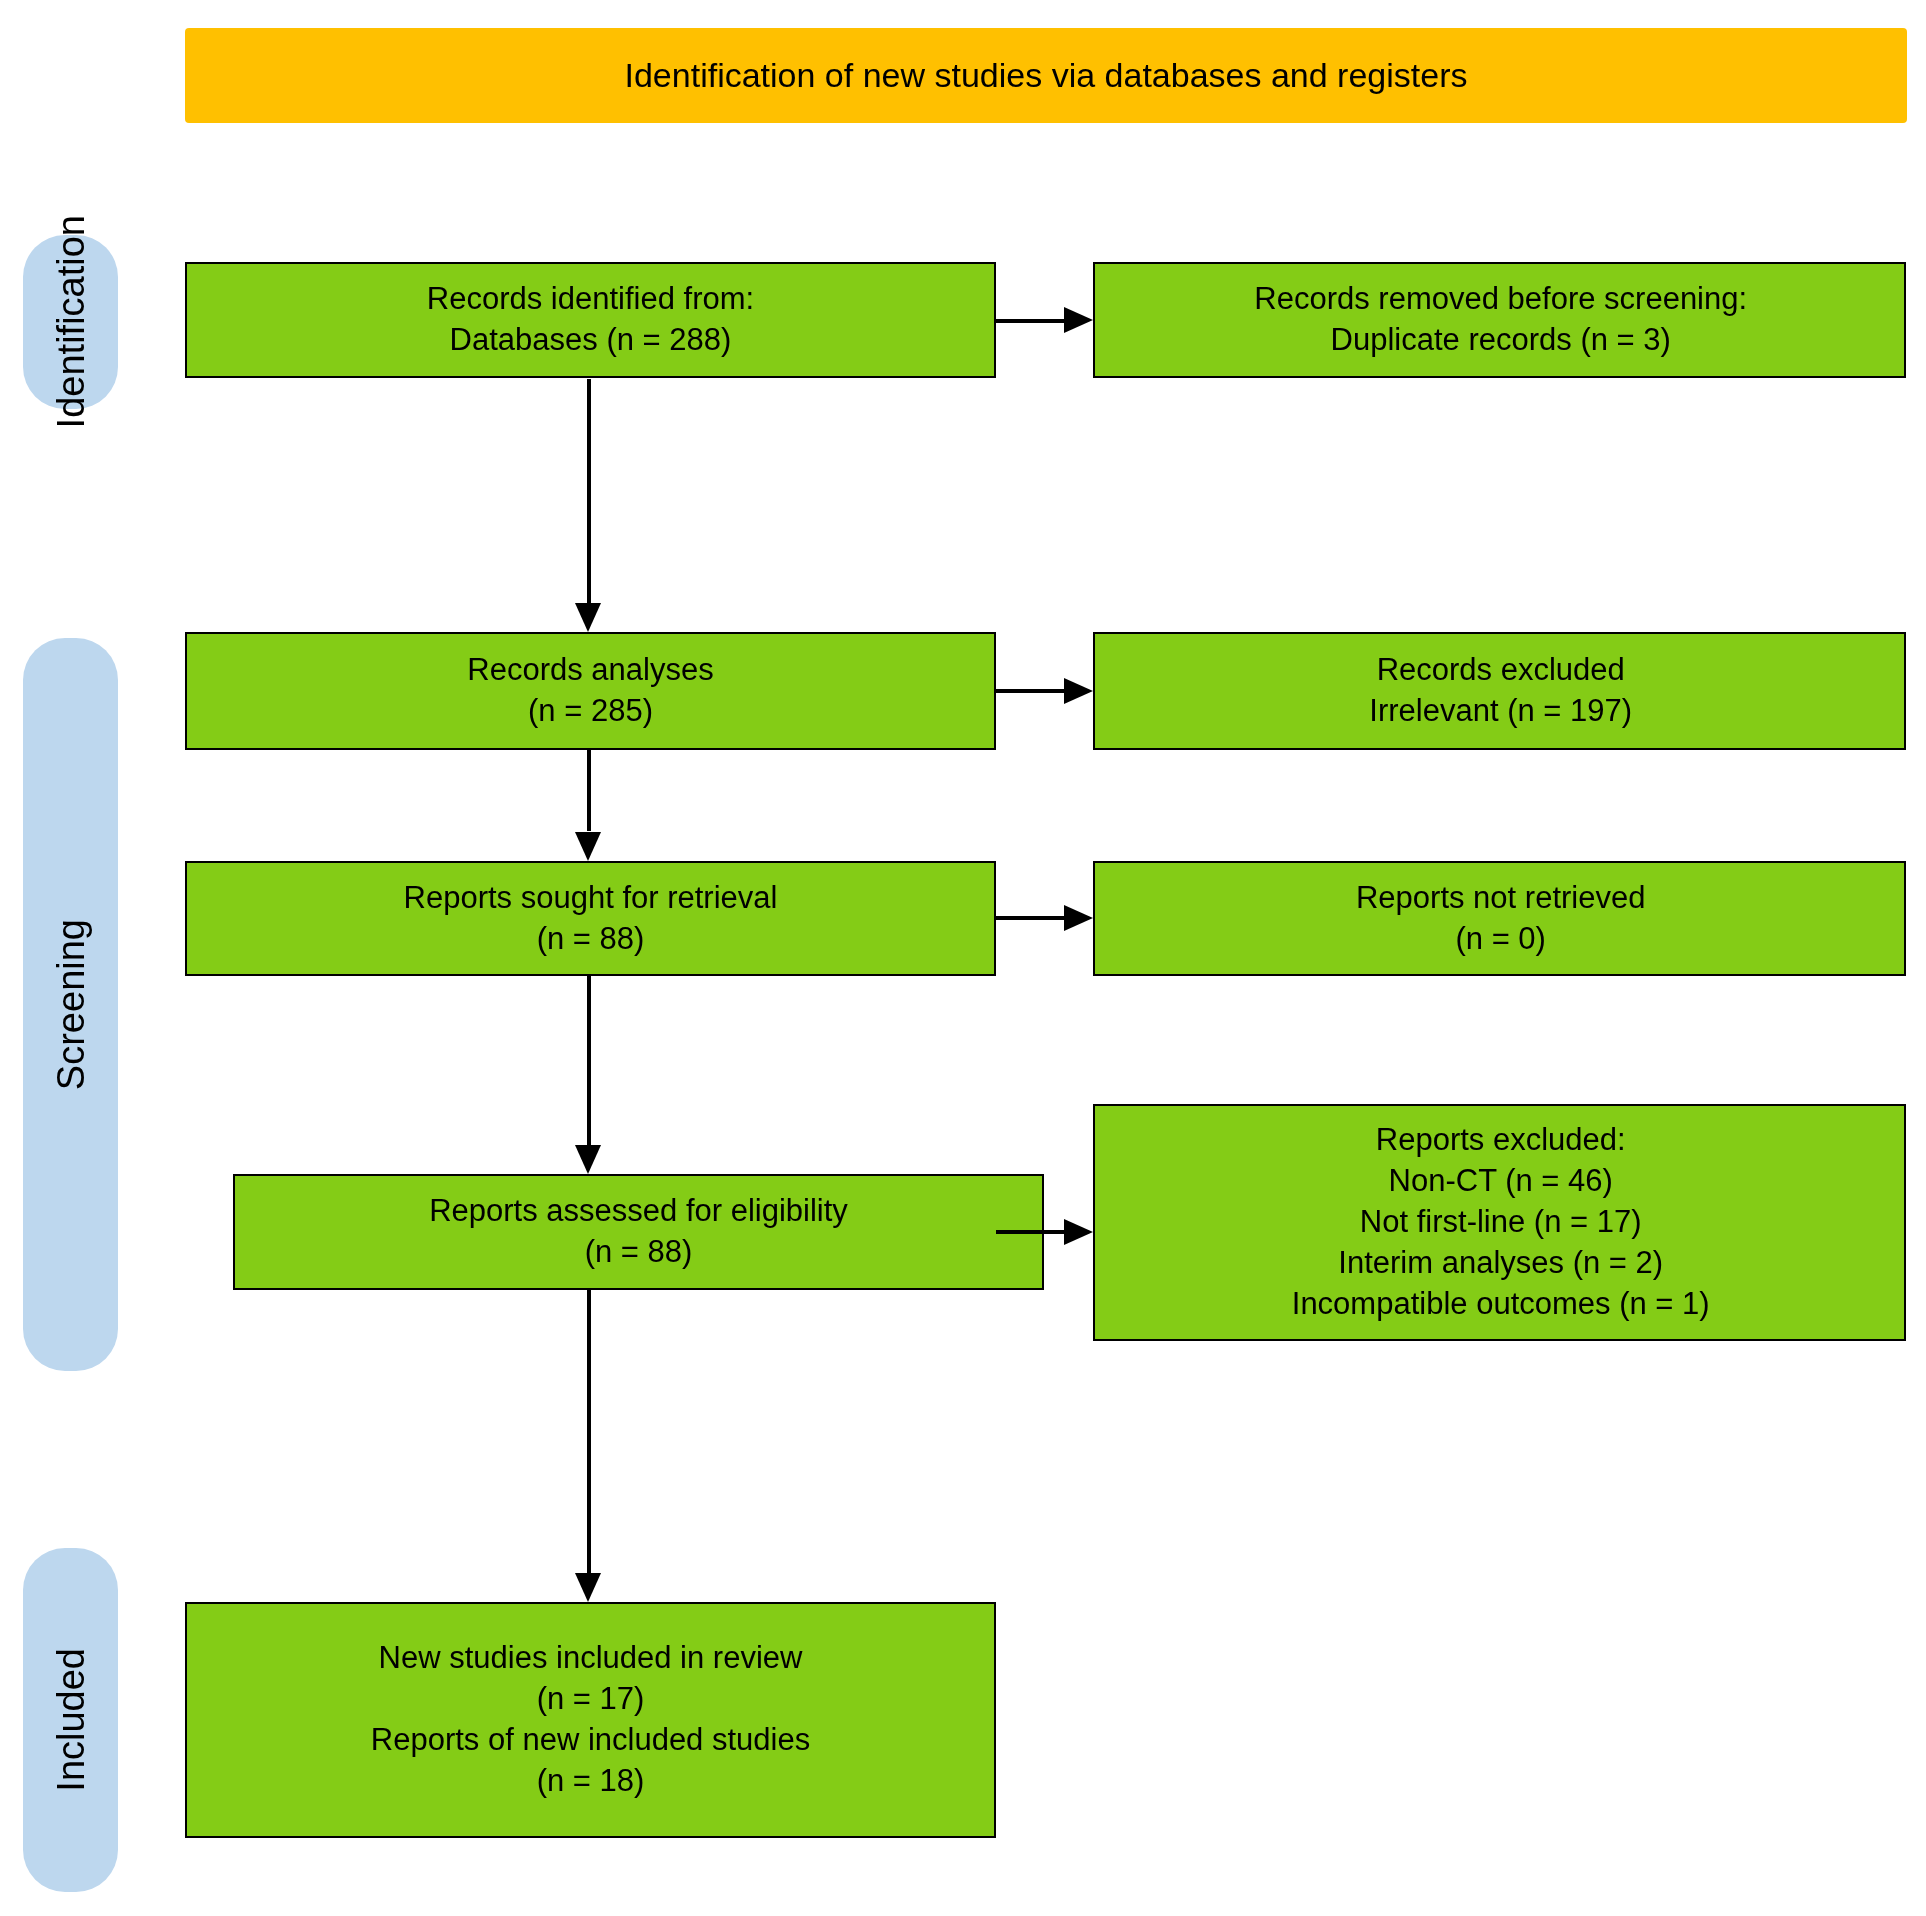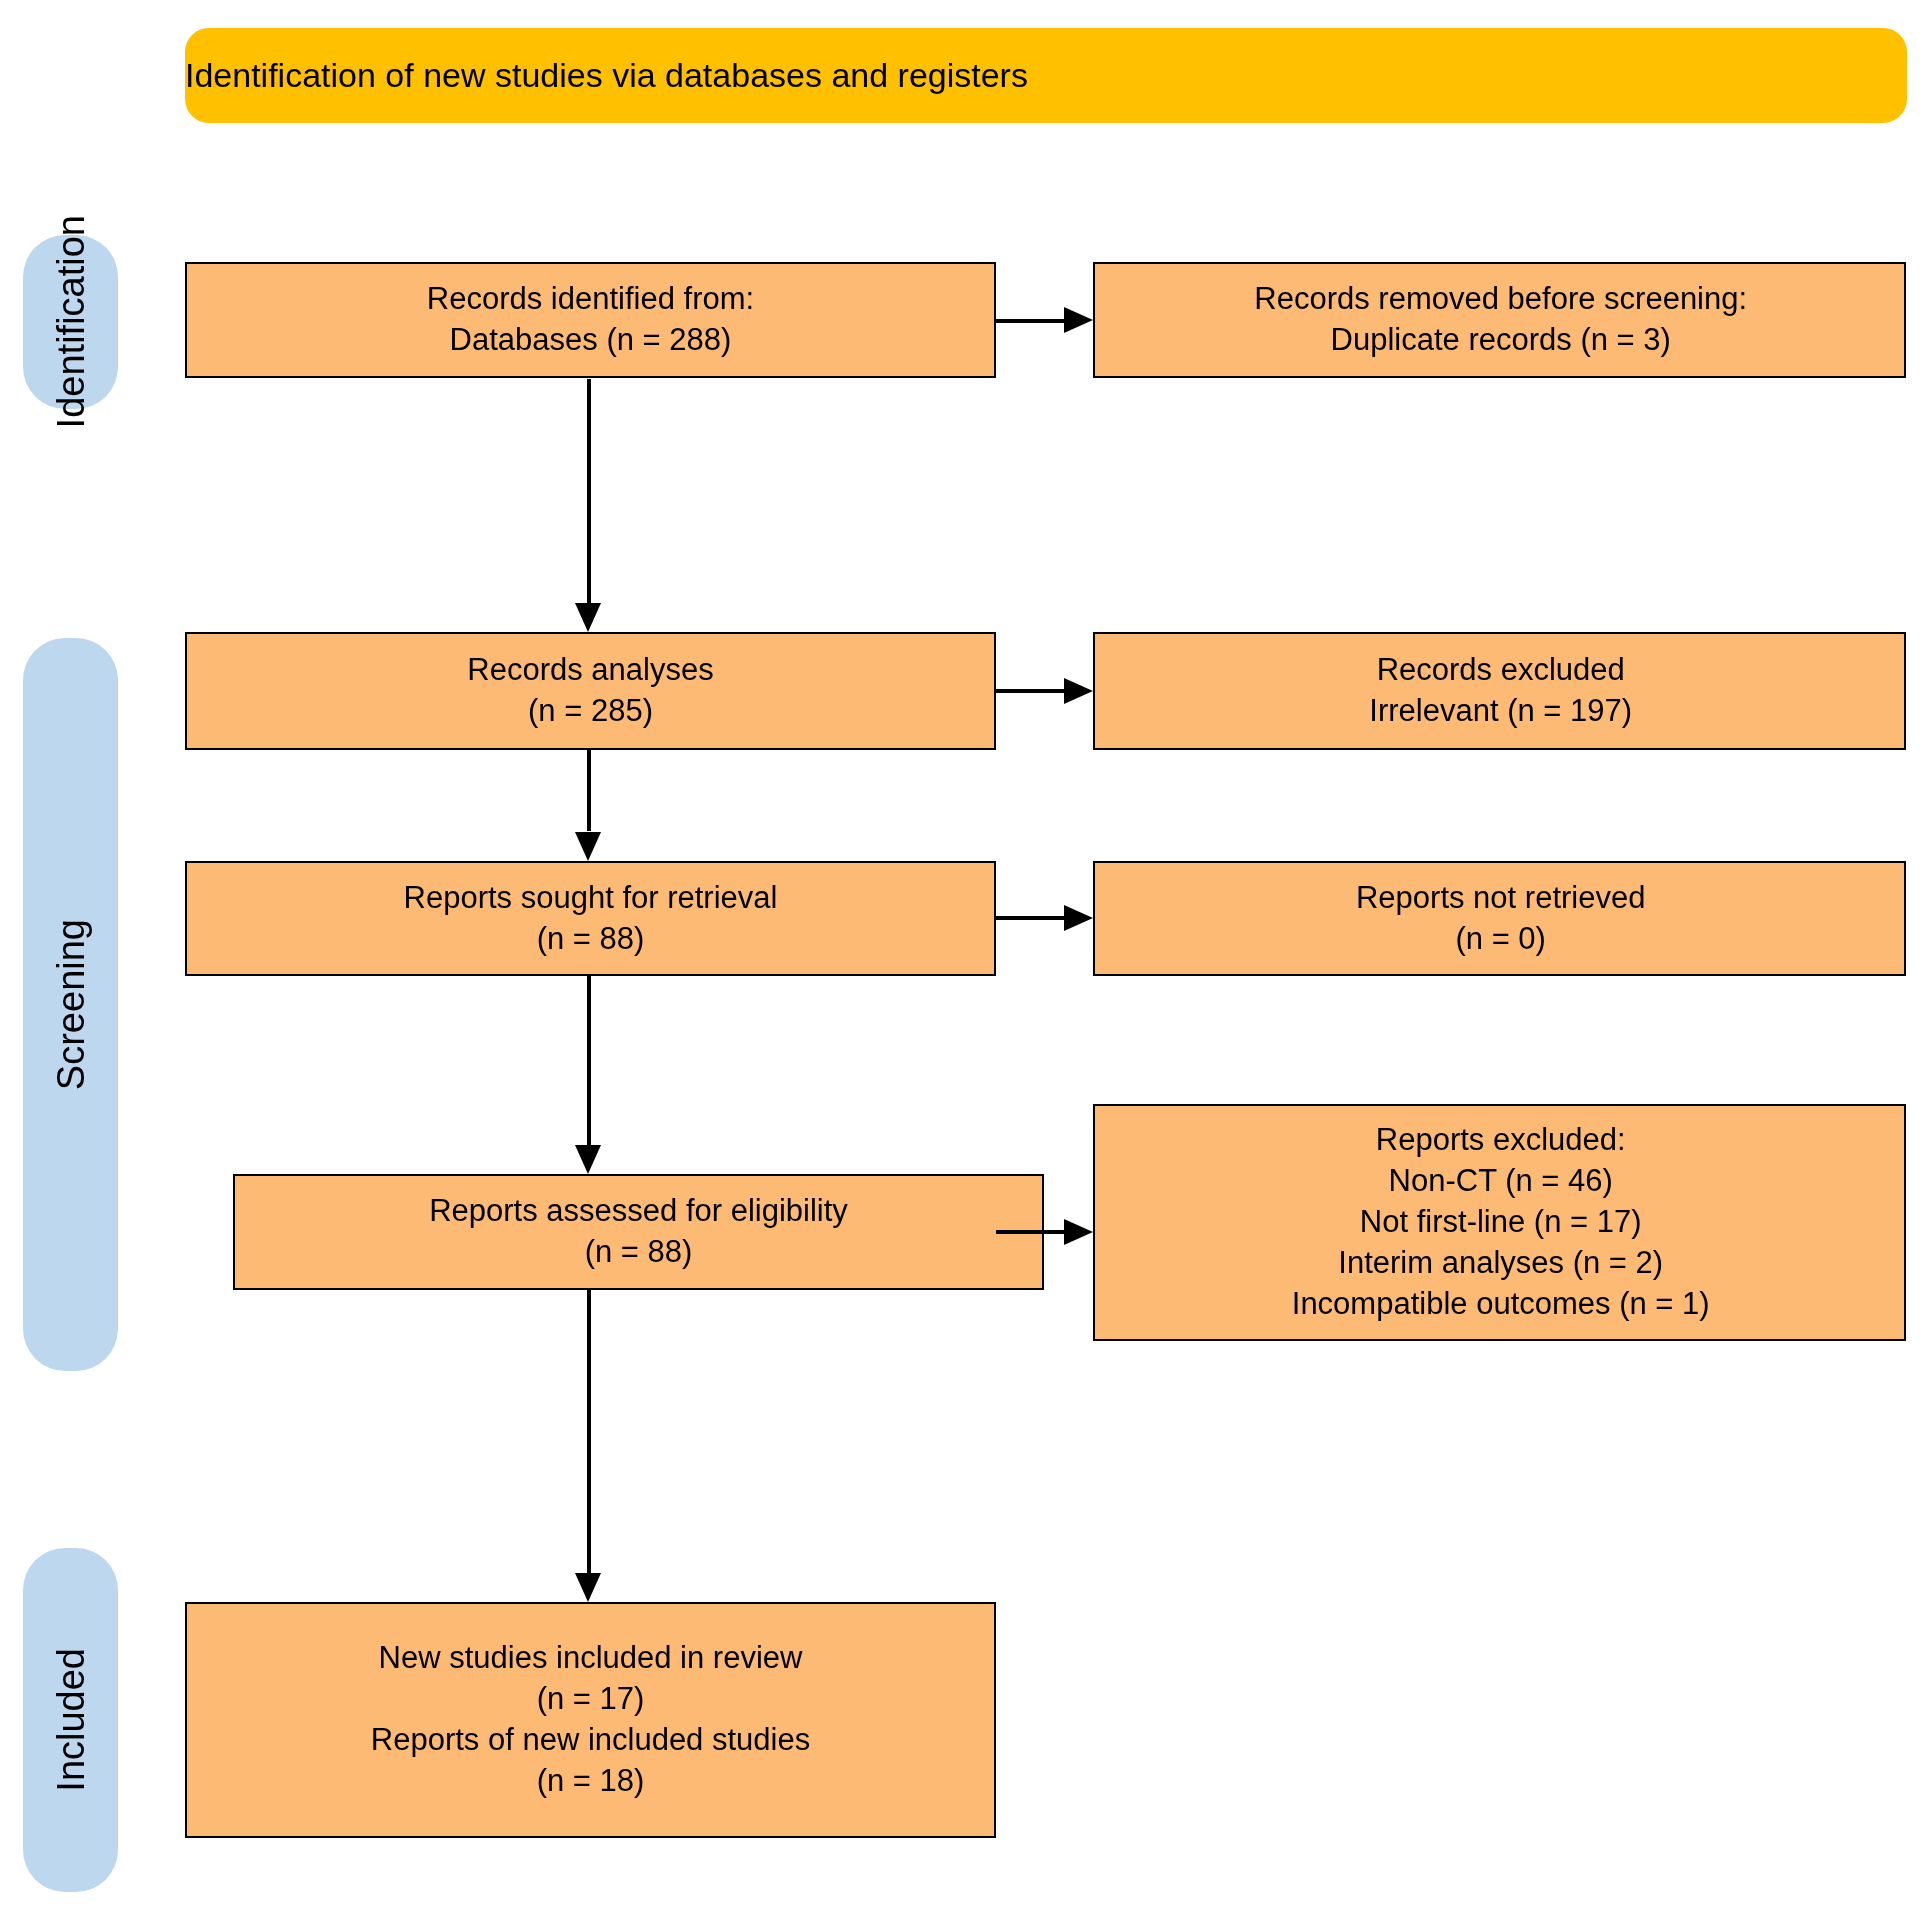--- a/index.html
+++ b/index.html
@@ -12,22 +12,22 @@
     color: #000000;
     overflow: hidden;
   }
 
   
   .banner {
     position: absolute;
     left: 185px; top: 28px;
     width: 1722px; height: 95px;
     background: #FFC000;
-    border-radius: 24px;
-    display: flex; align-items: center; 
+    border-radius: 4px;
+    display: flex; align-items: center; justify-content: center;
     font-size: 34px;
     text-align: center;
   }
 
   
   .pill {
     position: absolute;
     left: 23px; width: 95px;
     background: #BDD7EE;
     border-radius: 42px;
@@ -41,21 +41,21 @@
     white-space: nowrap;
     line-height: 1;
   }
   #pill-identification { top: 235px;  height: 174px; }
   #pill-screening      { top: 638px; height: 733px; }
   #pill-included       { top: 1548px; height: 344px; }
 
   
   .box {
     position: absolute;
-    background: #fdba74;
+    background: #84cc16;
     border: 2.3px solid #000000;
     box-sizing: border-box;
     display: flex; flex-direction: column;
     align-items: center; justify-content: center;
     text-align: center;
     font-size: 31px;
     line-height: 1.32;
     padding: 5.8px 11.6px;
   }
   .col-left  { left: 185px;  width: 811px; }

